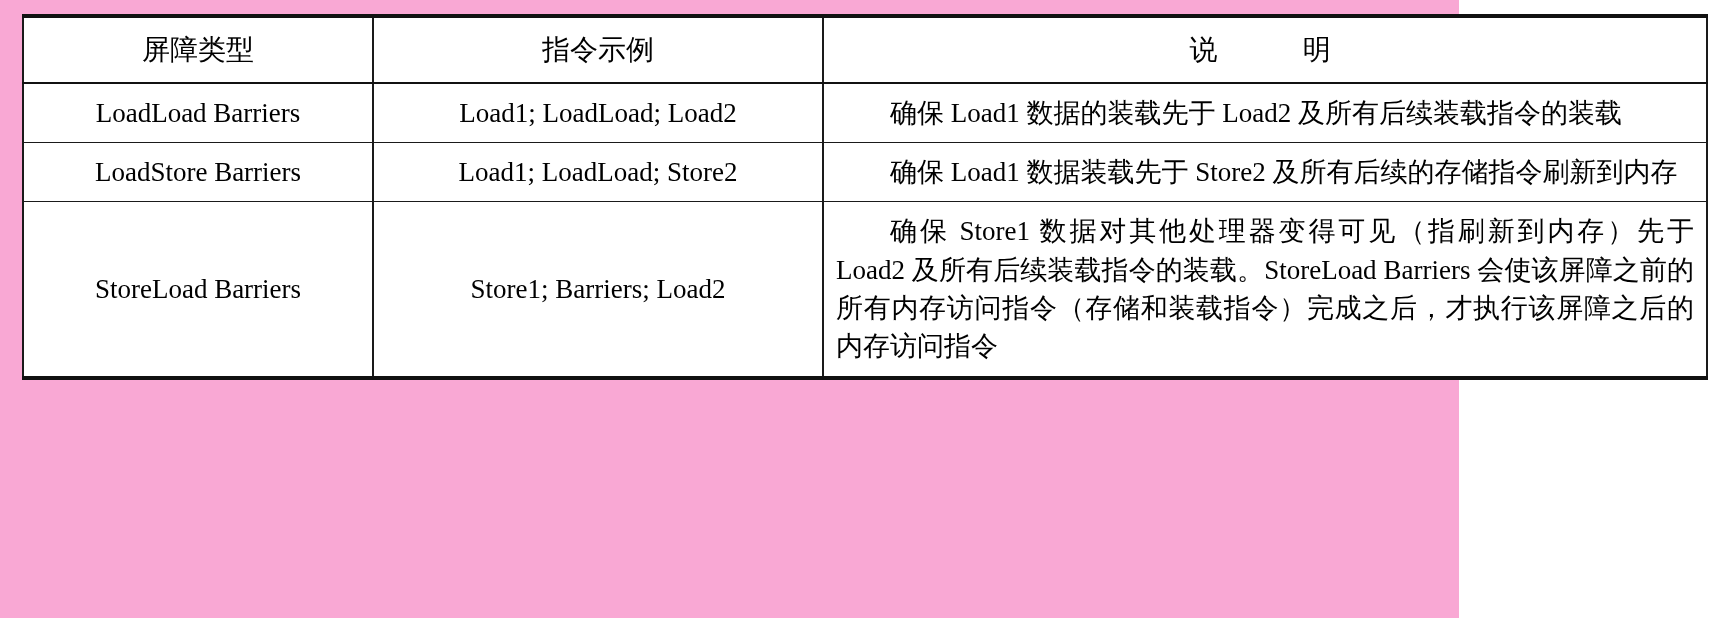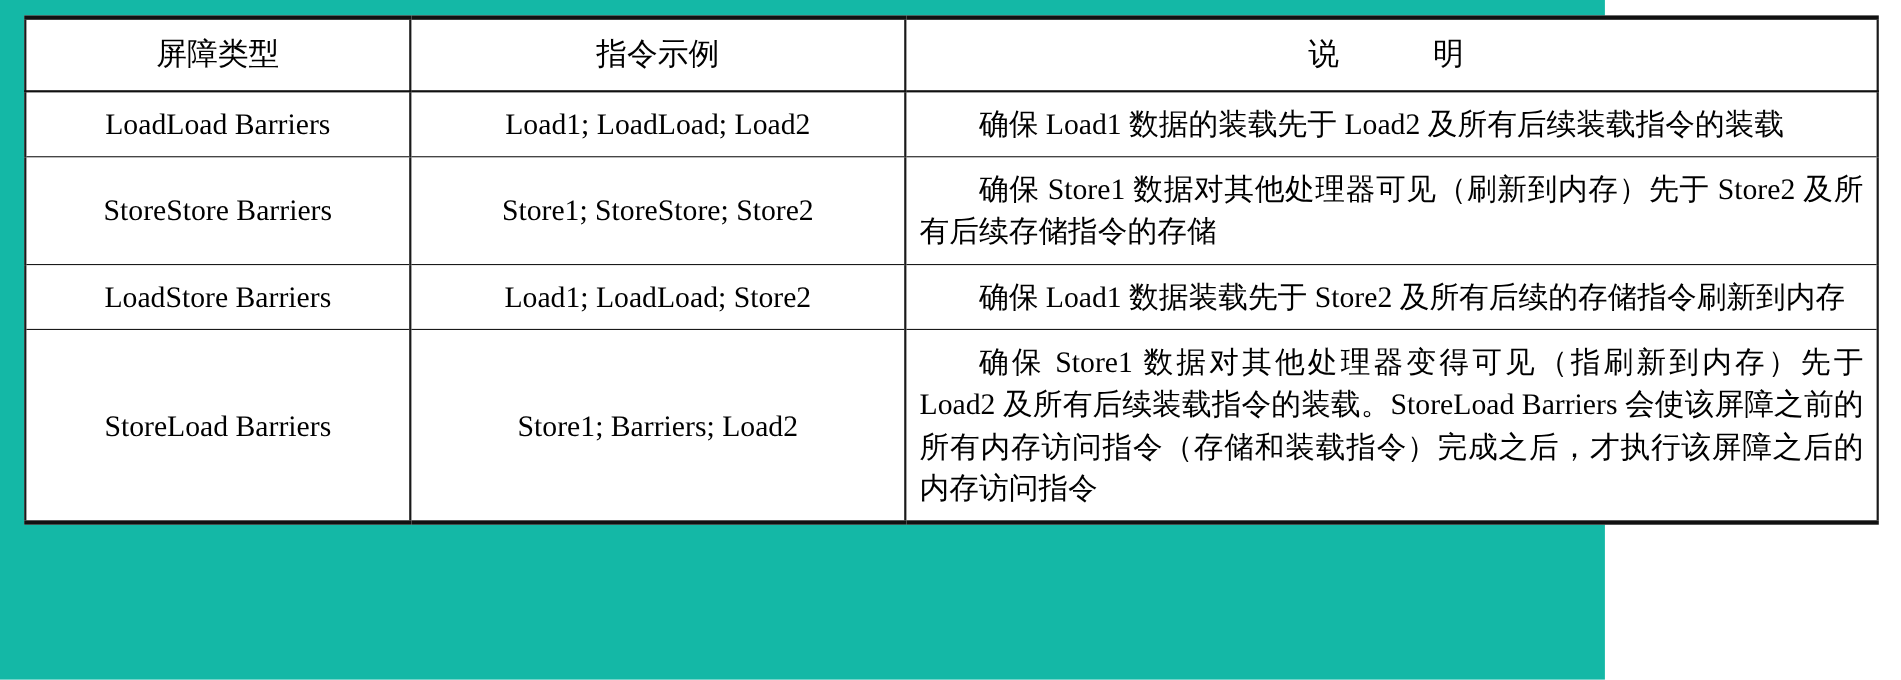--- a/index.html
+++ b/index.html
@@ -11,21 +11,21 @@
     width: 1728px;
     height: 618px;
     font-family: "Liberation Serif", serif;
     color: #000000;
   }
   .page {
     box-sizing: border-box;
     width: 1459px;
     height: 618px;
     padding: 14px 40px 14px 22px;
-    background: #14b8a6;
+    background: #f9a8d4;
   }
   table.barrier-table {
     border-collapse: collapse;
     width: 1684px;
     table-layout: fixed;
     background: #ffffff;
   }
   table.barrier-table col.c-type { width: 350px; }
   table.barrier-table col.c-example { width: 450px; }
   table.barrier-table col.c-desc { width: 884px; }
@@ -85,25 +85,20 @@
         <th class="hdr-spaced">说　　明</th>
       </tr>
     </thead>
     <tbody>
       <tr>
         <td class="cell-center">LoadLoad Barriers</td>
         <td class="cell-center">Load1; LoadLoad; Load2</td>
         <td class="cell-desc">确保 Load1 数据的装载先于 Load2 及所有后续装载指令的装载</td>
       </tr>
       <tr>
-        <td class="cell-center">StoreStore Barriers</td>
-        <td class="cell-center">Store1; StoreStore; Store2</td>
-        <td class="cell-desc">确保 Store1 数据对其他处理器可见（刷新到内存）先于 Store2 及所有后续存储指令的存储</td>
-      </tr>
-      <tr>
         <td class="cell-center">LoadStore Barriers</td>
         <td class="cell-center">Load1; LoadLoad; Store2</td>
         <td class="cell-desc">确保 Load1 数据装载先于 Store2 及所有后续的存储指令刷新到内存</td>
       </tr>
       <tr>
         <td class="cell-center">StoreLoad Barriers</td>
         <td class="cell-center">Store1; Barriers; Load2</td>
         <td class="cell-desc">确保 Store1 数据对其他处理器变得可见（指刷新到内存）先于 Load2 及所有后续装载指令的装载。StoreLoad Barriers 会使该屏障之前的所有内存访问指令（存储和装载指令）完成之后，才执行该屏障之后的内存访问指令</td>
       </tr>
     </tbody>

